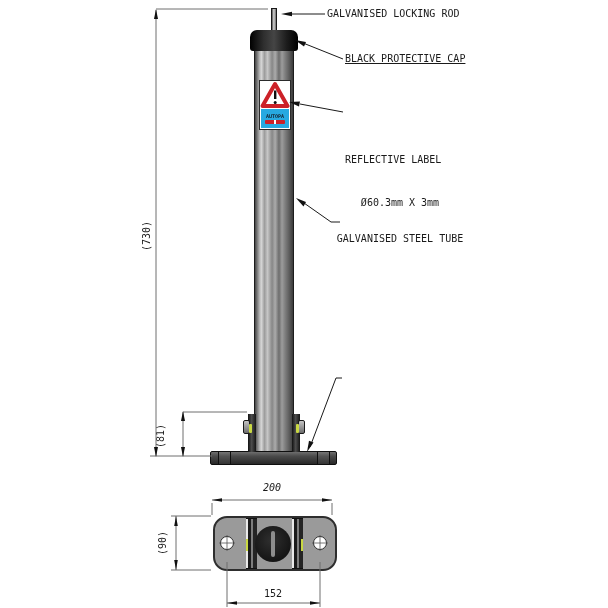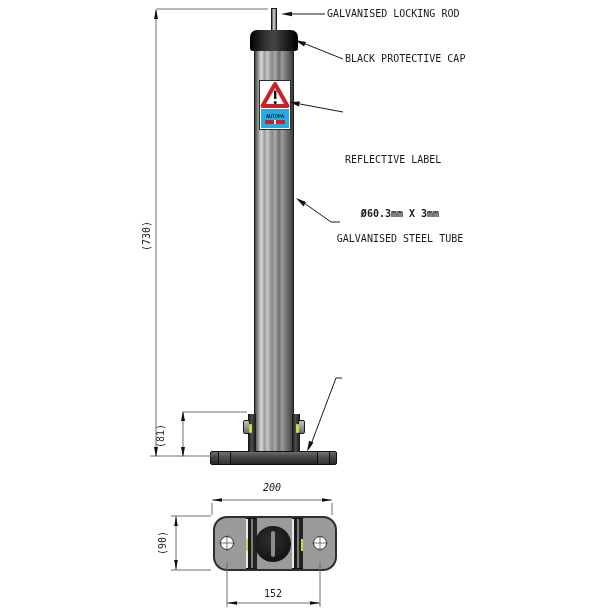--- a/index.html
+++ b/index.html
@@ -175,23 +175,23 @@
 
     <g stroke="#555" stroke-width="0.8" fill="none">
       <line x1="219" y1="543" x2="235" y2="543"></line>
         <line x1="227" y1="535" x2="227" y2="551"></line>
       <line x1="312" y1="543" x2="328" y2="543"></line>
         <line x1="320" y1="535" x2="320" y2="551"></line>
     </g>
   </svg>
 
   <div class="abs callout" style="left:327px;top:8px;">GALVANISED LOCKING ROD</div>
-  <div class="abs callout" style="left:345px;top:53px;">BLACK PROTECTIVE CAP</div>
+  <div class="abs callout" style="left:345px;top:53px;text-decoration:underline;">BLACK PROTECTIVE CAP</div>
   <div class="abs callout" style="left:345px;top:106px;margin-top:48px;">REFLECTIVE LABEL</div>
-  <div class="abs callout ctr" style="left:336px;top:208px;width:128px;font-weight:bold;">Ø60.3mm X 3mm</div>
+  <div class="abs callout ctr" style="left:336px;top:197px;width:128px;">Ø60.3mm X 3mm</div>
   <div class="abs callout ctr" style="left:336px;top:233px;width:128px;">GALVANISED STEEL TUBE</div>
 
   <div class="abs dimtext rot" style="left:128px;top:226px;width:38px;height:20px;">(730)</div>
   <div class="abs dimtext rot" style="left:143px;top:426px;width:36px;height:20px;">(81)</div>
   <div class="abs dimtext ctr" style="left:247px;top:482px;width:50px;font-style:italic;">200</div>
   <div class="abs dimtext rot" style="left:145px;top:533px;width:36px;height:20px;">(90)</div>
   <div class="abs dimtext ctr" style="left:248px;top:588px;width:50px;">152</div>
 
 </div>
 

